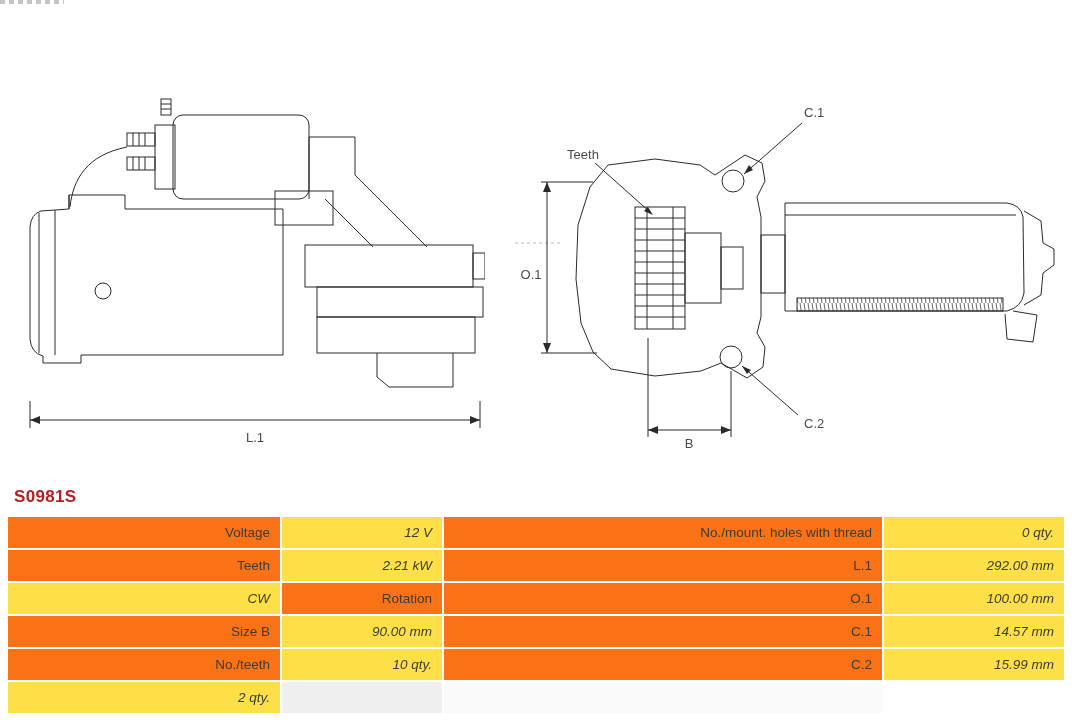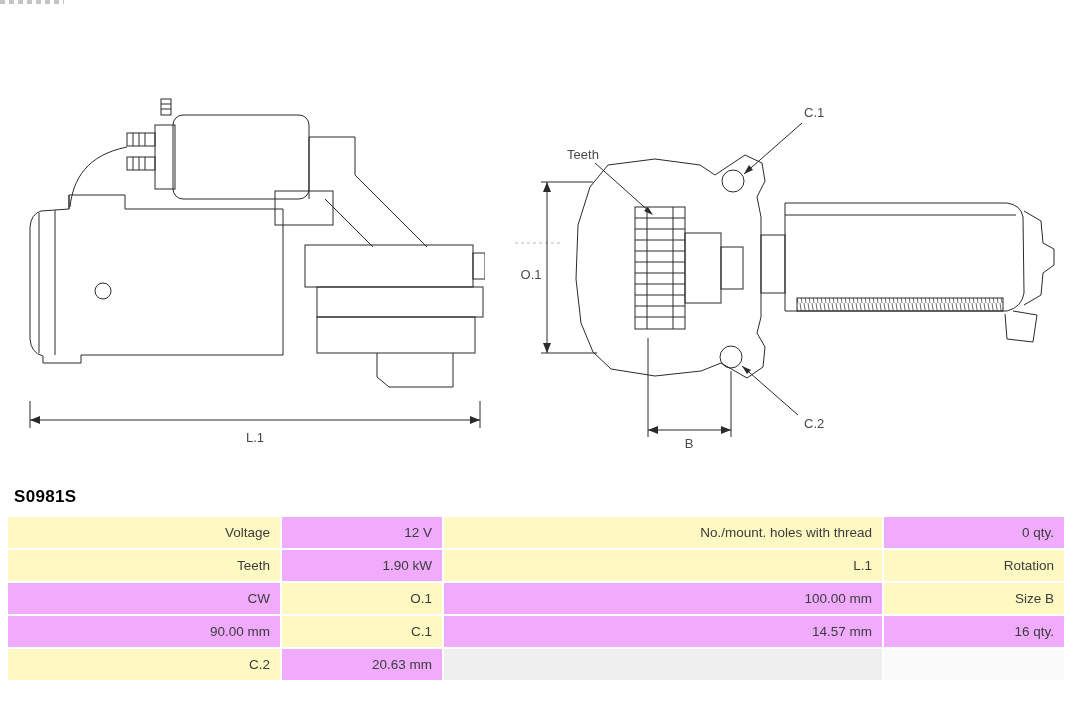--- a/index.html
+++ b/index.html
@@ -9,33 +9,33 @@
   }
   .artifact{
     position:absolute;left:0;top:0;width:64px;height:4px;
     background:repeating-linear-gradient(90deg,#c4c4c4 0 5px,transparent 5px 9px);
   }
   .drawing-left{position:absolute;left:25px;top:95px;width:460px;height:350px;}
   .drawing-right{position:absolute;left:515px;top:95px;width:545px;height:365px;}
   svg text{font-family:"Liberation Sans", sans-serif;font-size:13px;fill:#4a4a4a;}
   .part-number{
     position:absolute;left:14px;top:487px;
-    font-size:17px;font-weight:bold;color:#000000;letter-spacing:.3px;
+    font-size:17px;font-weight:bold;color:#b91c1c;letter-spacing:.3px;
   }
   .spec-table{
     position:absolute;left:8px;top:517px;width:1056px;
     display:grid;grid-template-columns:272px 160px 438px 180px;
     grid-auto-rows:31px;gap:2px;font-size:13.5px;
   }
   .cell{
     display:flex;align-items:center;justify-content:flex-end;
     padding-right:10px;box-sizing:border-box;white-space:nowrap;
   }
-  .cell.lab{background:#fef9c3;}
-  .cell.val{background:#f0abfc;}
+  .cell.lab{background:#f97316;}
+  .cell.val{background:#fde047;font-style:italic;}
   .cell.empty-lab{background:#efefef;}
   .cell.empty-val{background:#fafafa;}
 </style>
 </head>
 <body>
 
 <div class="artifact"></div>
 
 <svg class="drawing-left" viewBox="0 0 460 350">
   <g stroke="#2a2a2a" stroke-width="1" fill="none">
@@ -153,32 +153,35 @@
 <div class="part-number">S0981S</div>
 
 <div class="spec-table">
 
   <div class="cell lab">Voltage</div>
   <div class="cell val">12 V</div>
   <div class="cell lab">No./mount. holes with thread</div>
   <div class="cell val">0 qty.</div>
 
   <div class="cell lab">Teeth</div>
-  <div class="cell val">1.90 kW</div>
+  <div class="cell val">2.21 kW</div>
   <div class="cell lab">L.1</div>
+  <div class="cell val">292.00 mm</div>
 
+  <div class="cell val">CW</div>
   <div class="cell lab">Rotation</div>
-  <div class="cell val">CW</div>
   <div class="cell lab">O.1</div>
   <div class="cell val">100.00 mm</div>
 
   <div class="cell lab">Size B</div>
   <div class="cell val">90.00 mm</div>
   <div class="cell lab">C.1</div>
   <div class="cell val">14.57 mm</div>
 
-  <div class="cell val">16 qty.</div>
+  <div class="cell lab">No./teeth</div>
+  <div class="cell val">10 qty.</div>
   <div class="cell lab">C.2</div>
-  <div class="cell val">20.63 mm</div>
+  <div class="cell val">15.99 mm</div>
 
+  <div class="cell val">2 qty.</div>
   <div class="cell empty-lab"></div>
   <div class="cell empty-val"></div>
 </div>
 
 </body></html>

